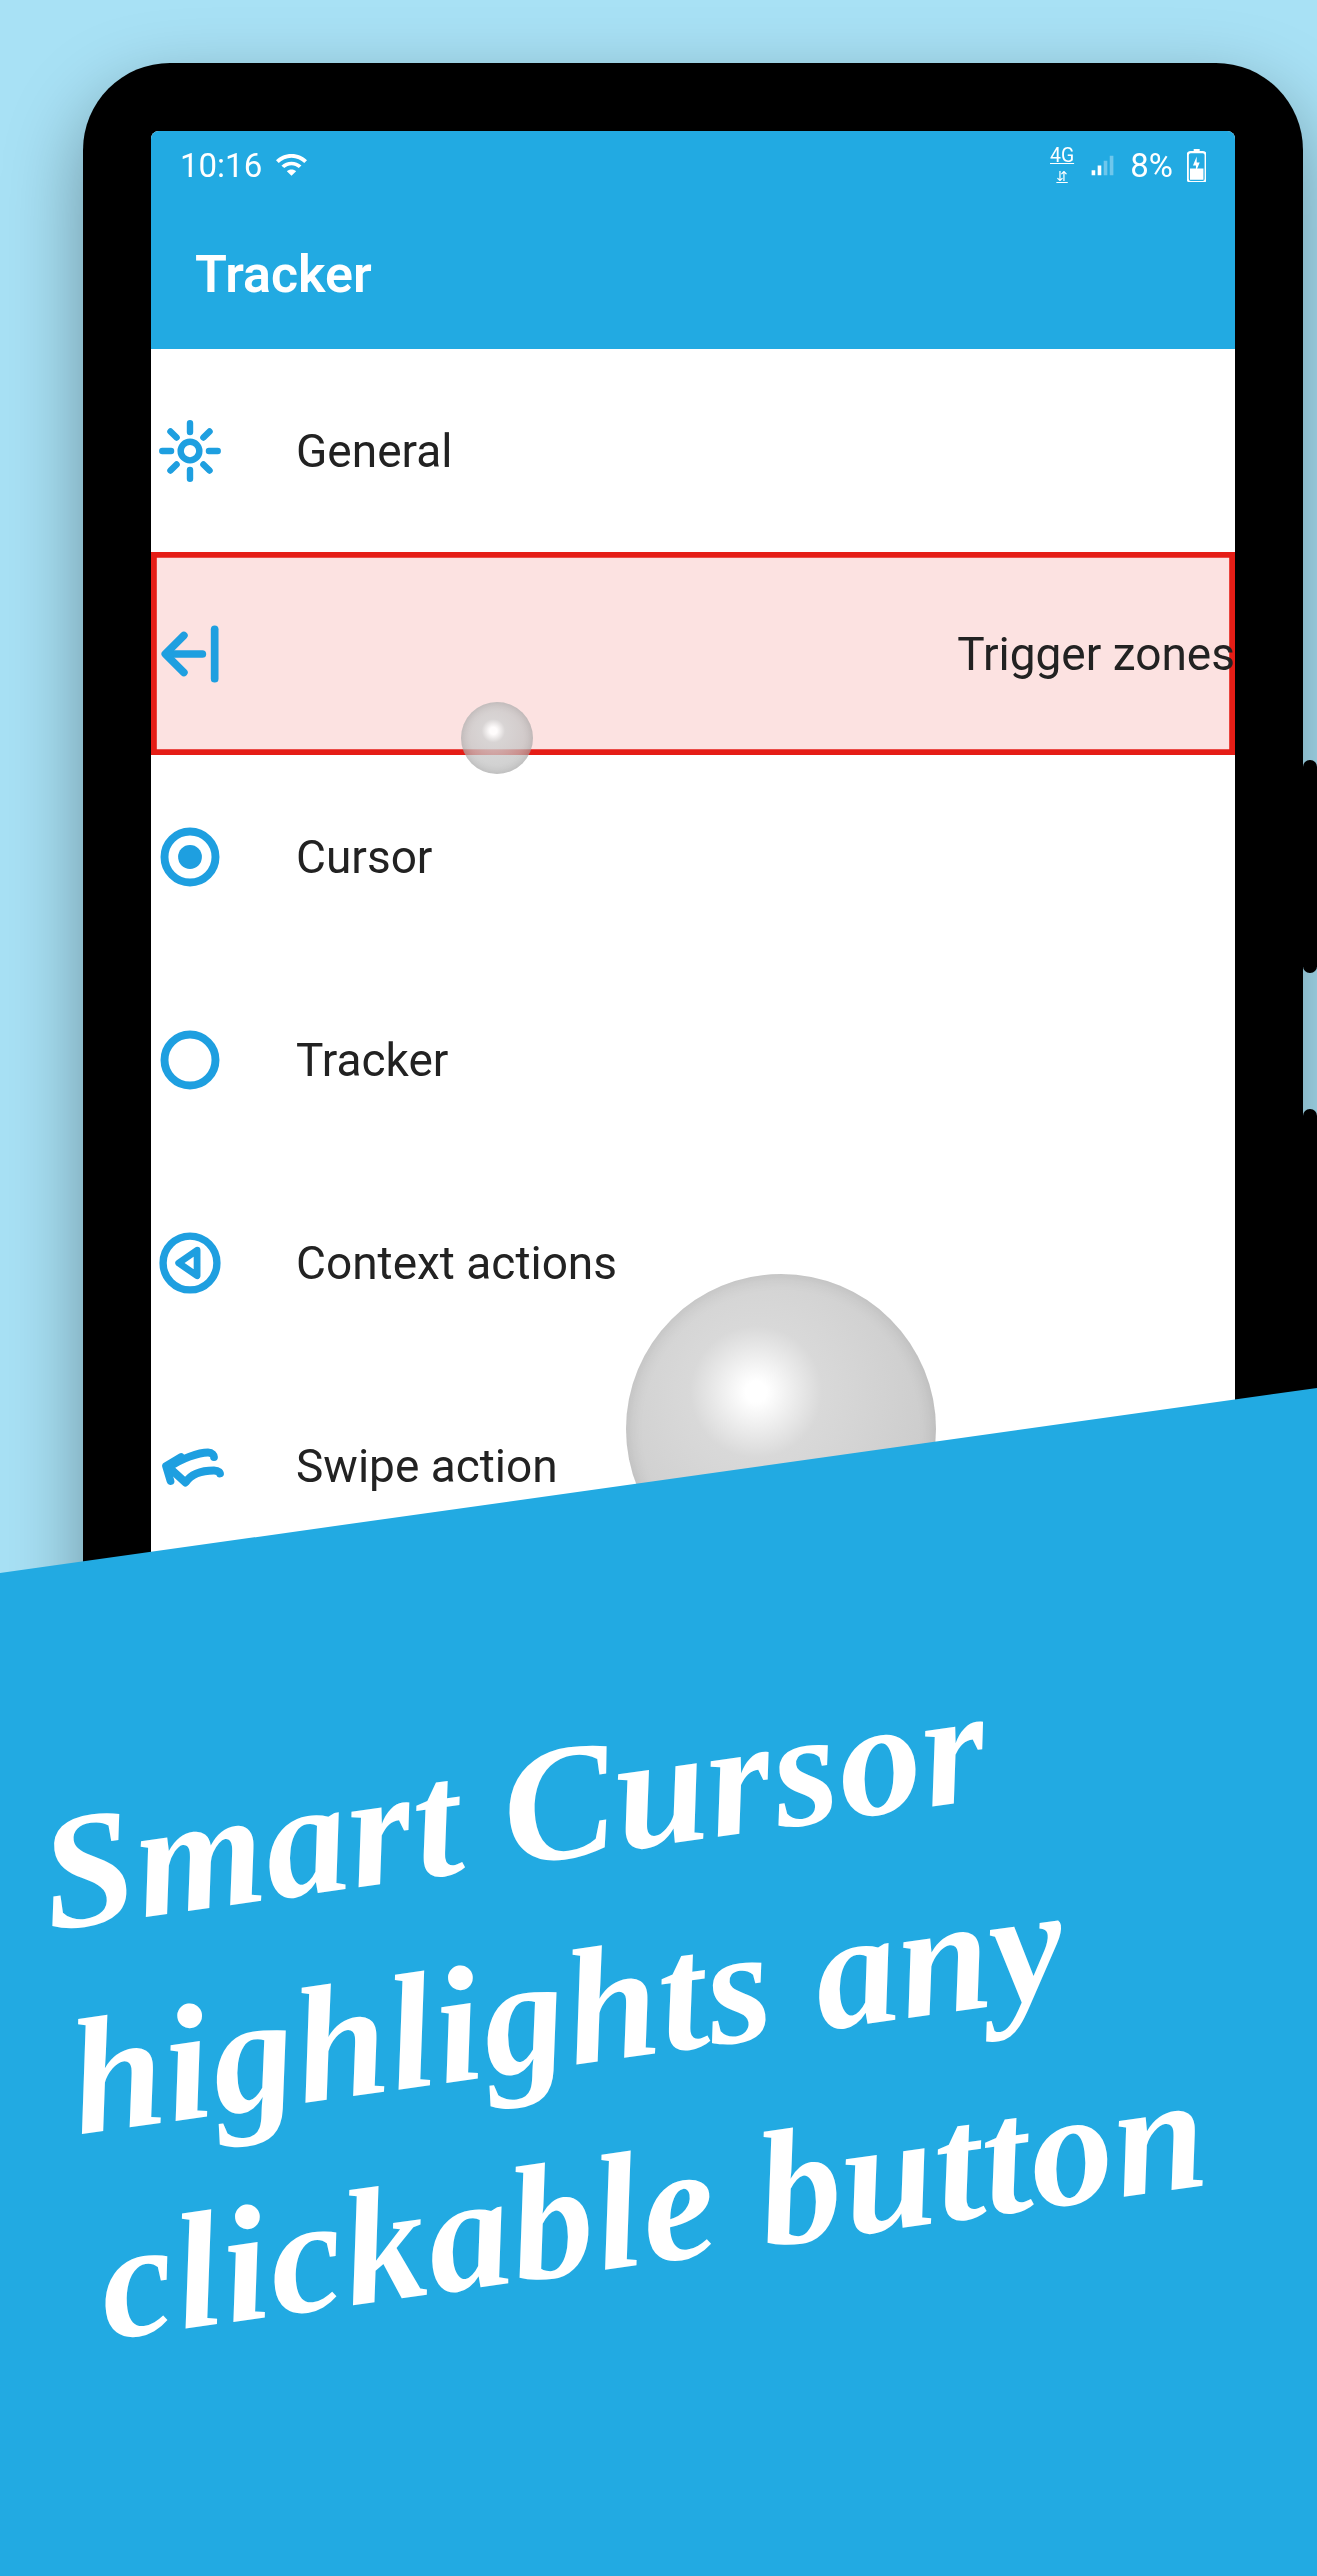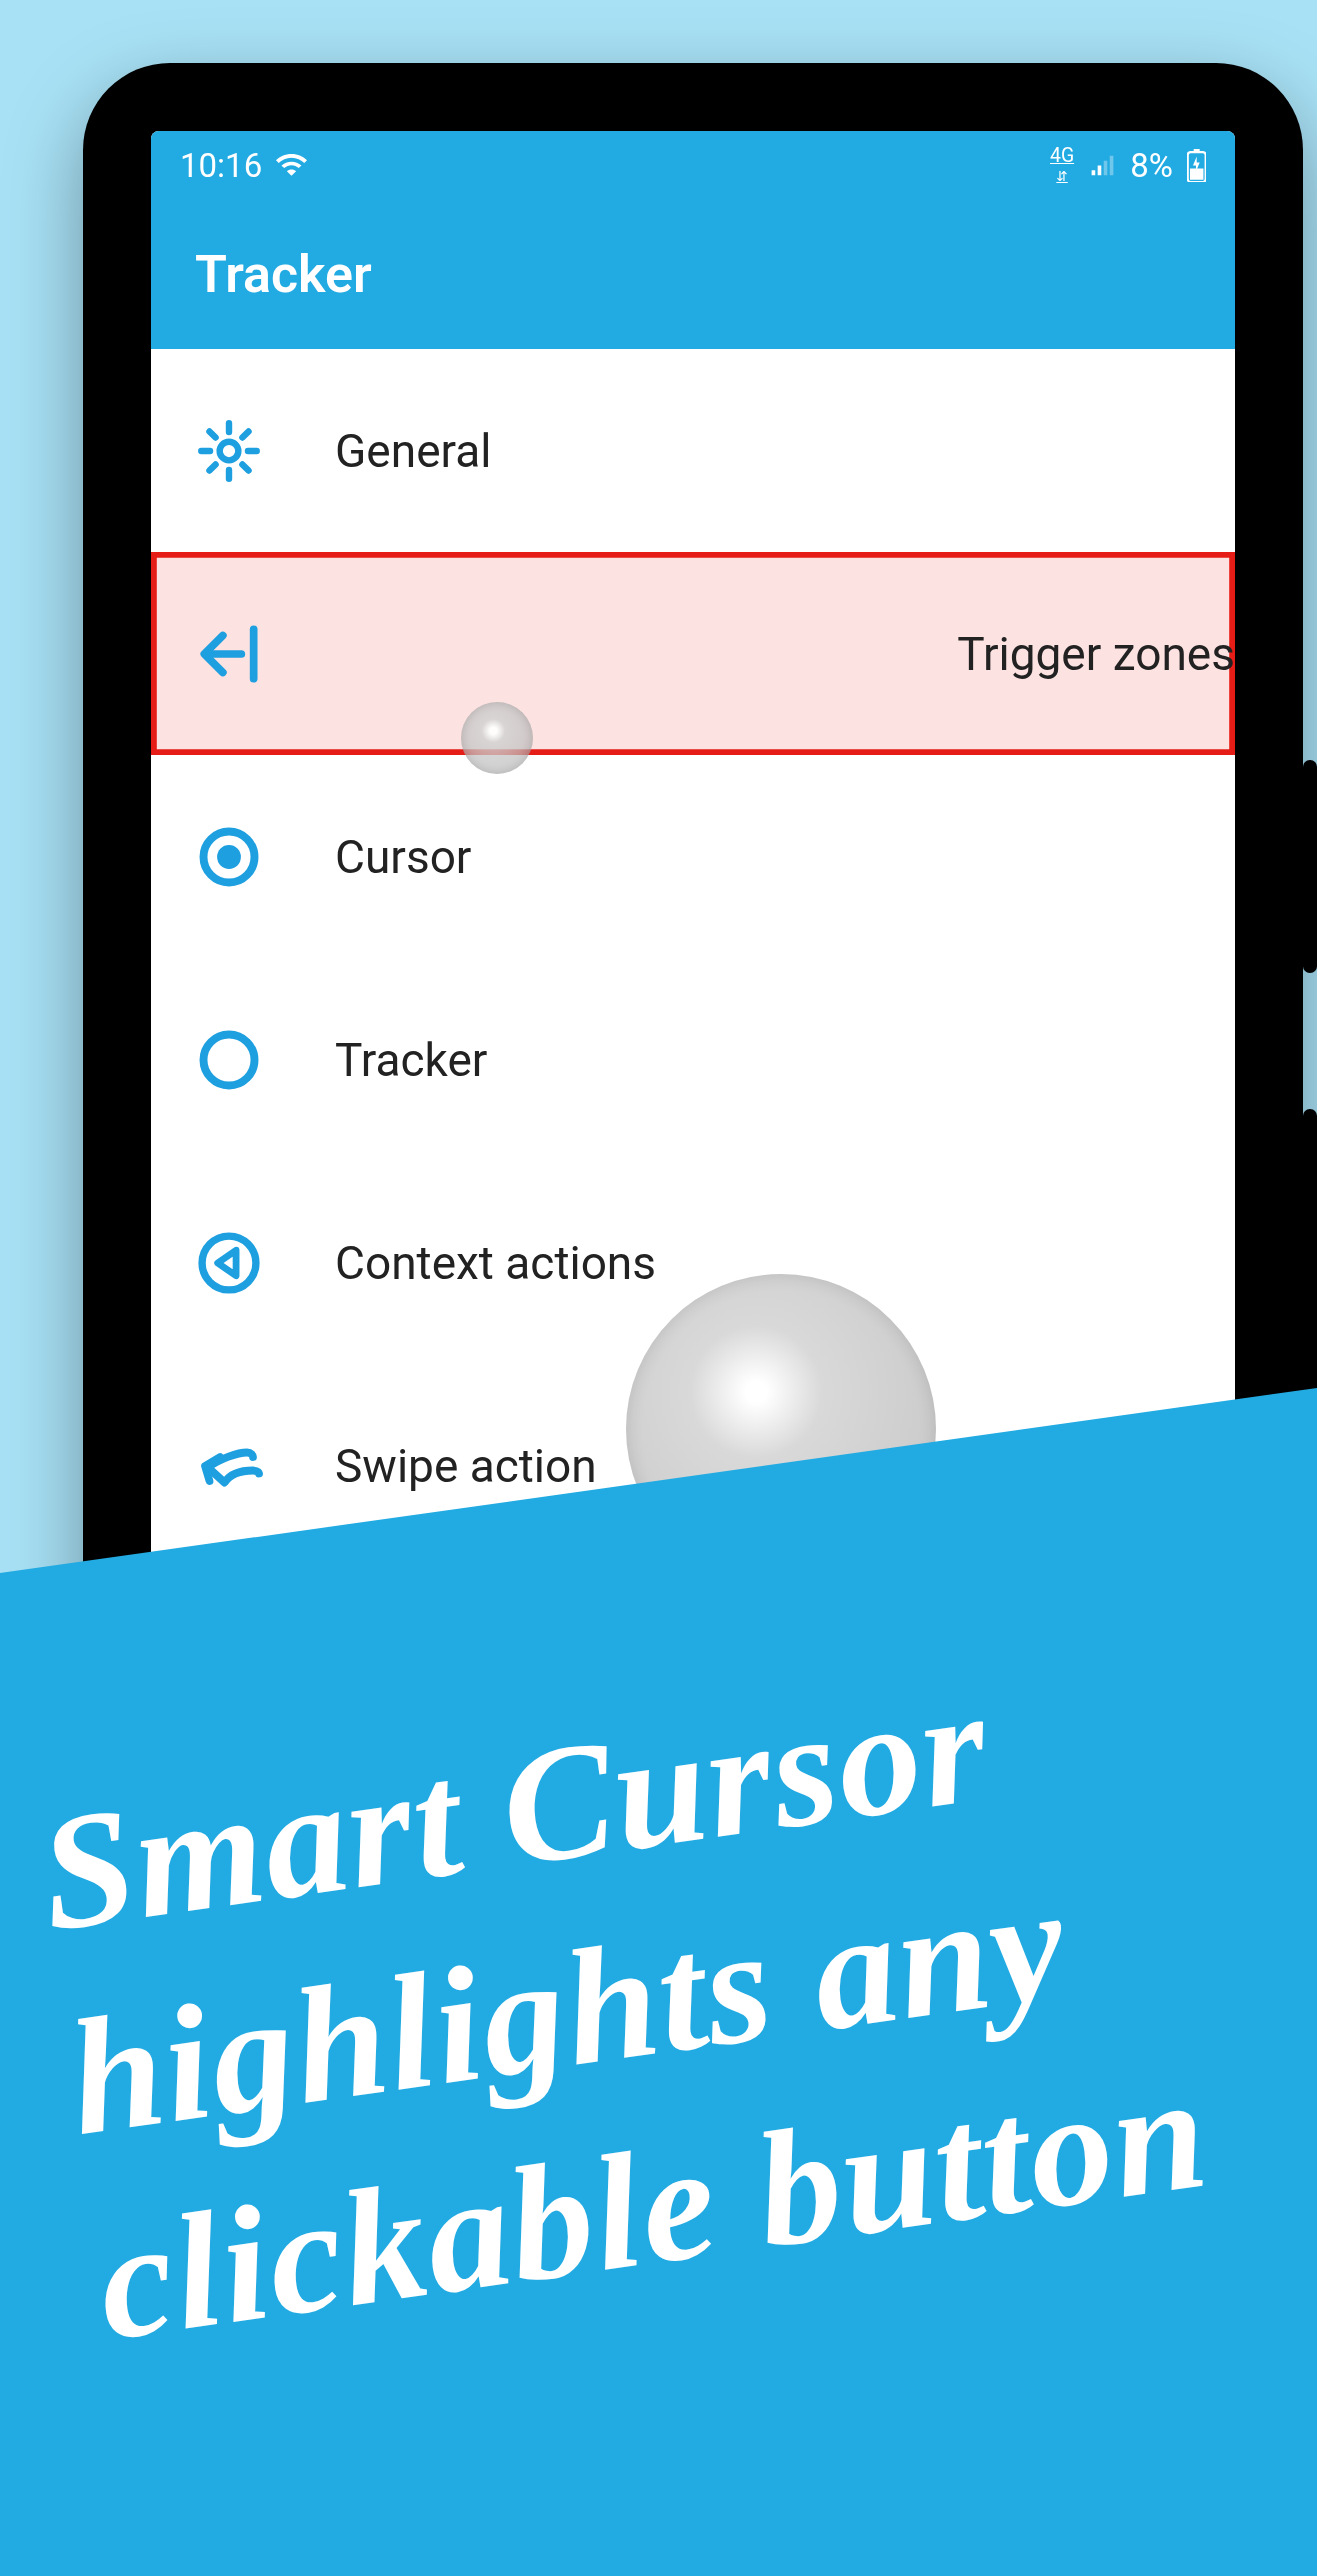--- a/index.html
+++ b/index.html
@@ -91,21 +91,20 @@
     font-size: 52px;
     font-weight: 600;
   }
 
   
   .list { background:#fff; }
   .item {
     display:flex;
     align-items:center;
     height: 203px;
-    padding-left: 39px;
     position:relative;
   }
   .item .icon-slot {
     width: 77px; height: 77px;
     margin-right: 68px;
     display:flex; align-items:center; justify-content:center;
     color:#1e9fe0;
   }
   .item .label {
     font-size: 46px;

